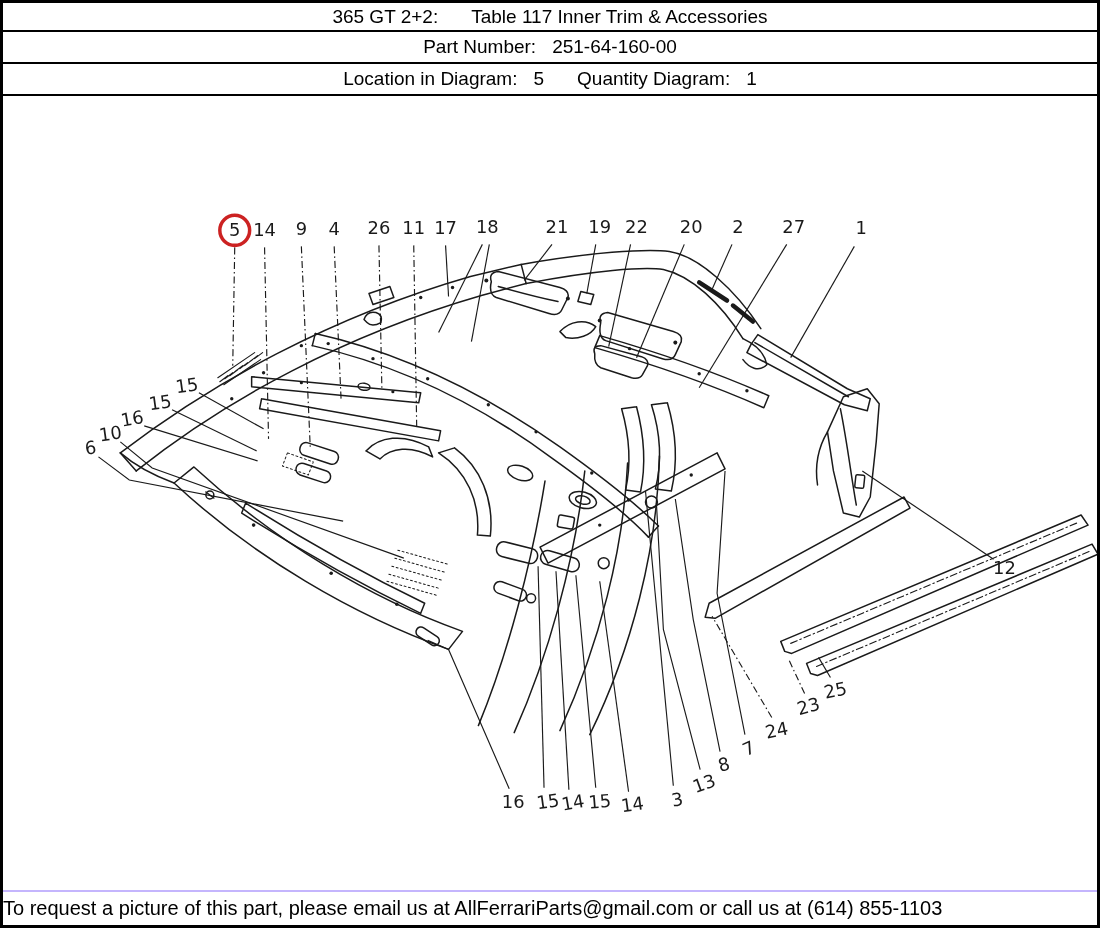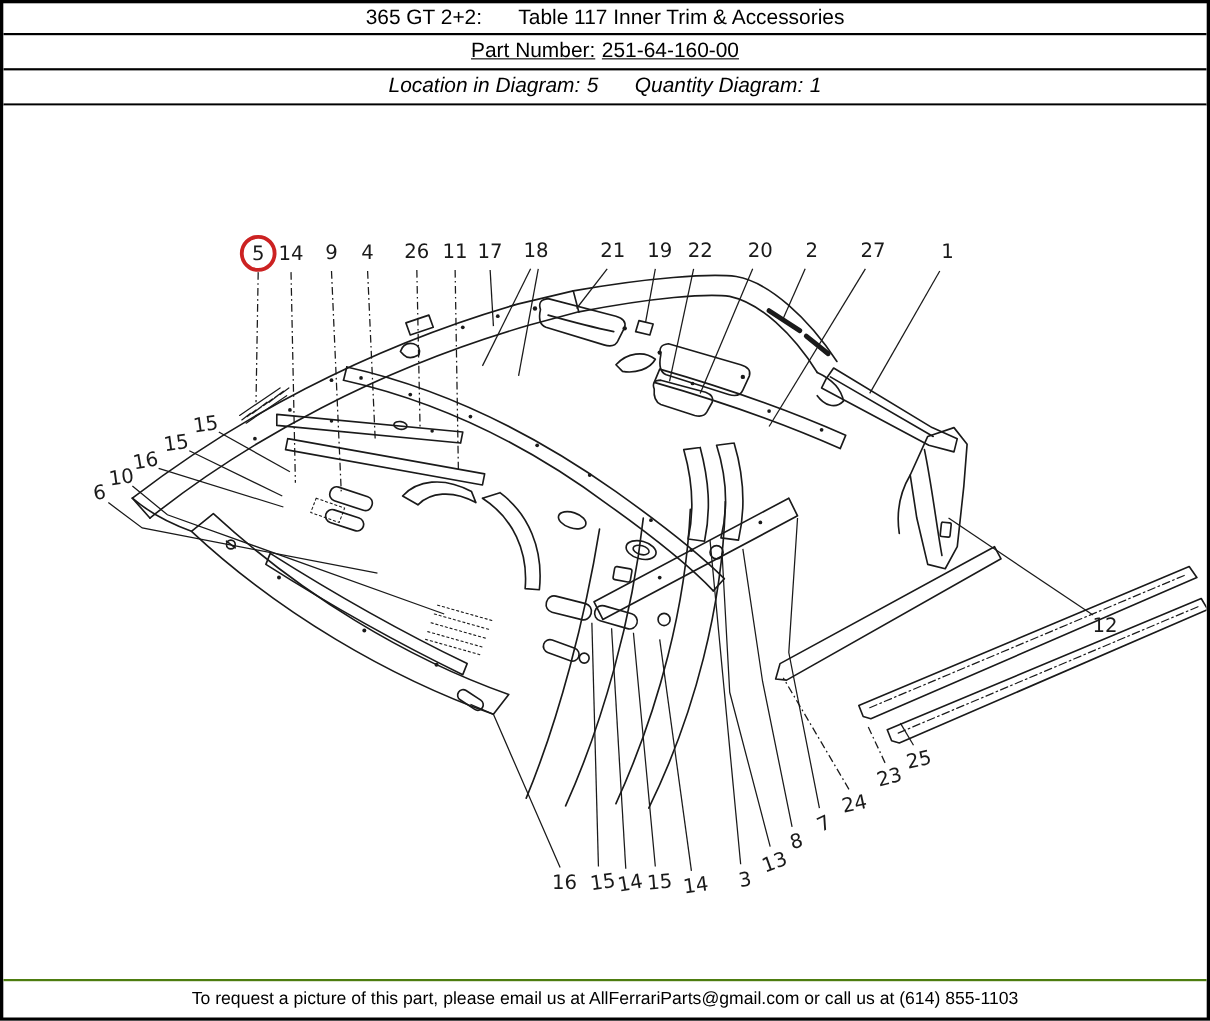--- a/index.html
+++ b/index.html
@@ -7,28 +7,28 @@
   .page{
     width:1100px;height:928px;background:var(--paper);
     border:3px solid #000;box-sizing:border-box;
     display:flex;flex-direction:column;
     font-family:"Liberation Sans",sans-serif;color:#000;
     margin:0 auto;overflow:hidden;
   }
   .hrow{display:flex;justify-content:center;align-items:center;
         border-bottom:2px solid #000;font-size:19px;white-space:pre;flex:0 0 auto;}
   .hrow-1{height:27px;}
-  .hrow-2{height:30px;text-decoration:underline;}
-  .hrow-3{height:30px;font-style:italic;}
-  .ml6{margin-left:6px;}
+  .hrow-2{height:30px;}
+  .hrow-3{height:30px;}
+  .ml6{margin-left:16px;}
   .ml16{margin-left:33px;}
   .diagram-area{flex:1 1 auto;position:relative;background:var(--paper);}
   .diagram-area svg{display:block;width:100%;height:100%;}
-  .footer{height:33px;flex:0 0 auto;border-top:2px solid #4d7c0f;
-          display:flex;align-items:center;justify-content:center;font-size:16px;}
+  .footer{height:33px;flex:0 0 auto;border-top:2px solid #c4b5fd;
+          display:flex;align-items:center;justify-content:flex-start;font-size:20px;}
   
   .art{stroke:var(--ink);fill:none;stroke-width:1.5;stroke-linecap:round;stroke-linejoin:round;}
   .art-thin{stroke-width:1.1;}
   .art-thick{stroke-width:4.5;}
   .dot{fill:var(--ink);stroke:none;}
   .dotted{stroke-dasharray:2 2.5;stroke-width:1;}
   .leader{fill:none;stroke:var(--ink);stroke-width:1.15;}
   .dashed{stroke-dasharray:7 3 1.5 3;}
   .callout-num{font-family:"DejaVu Sans",sans-serif;font-size:18px;fill:var(--ink);
                text-anchor:middle;}

